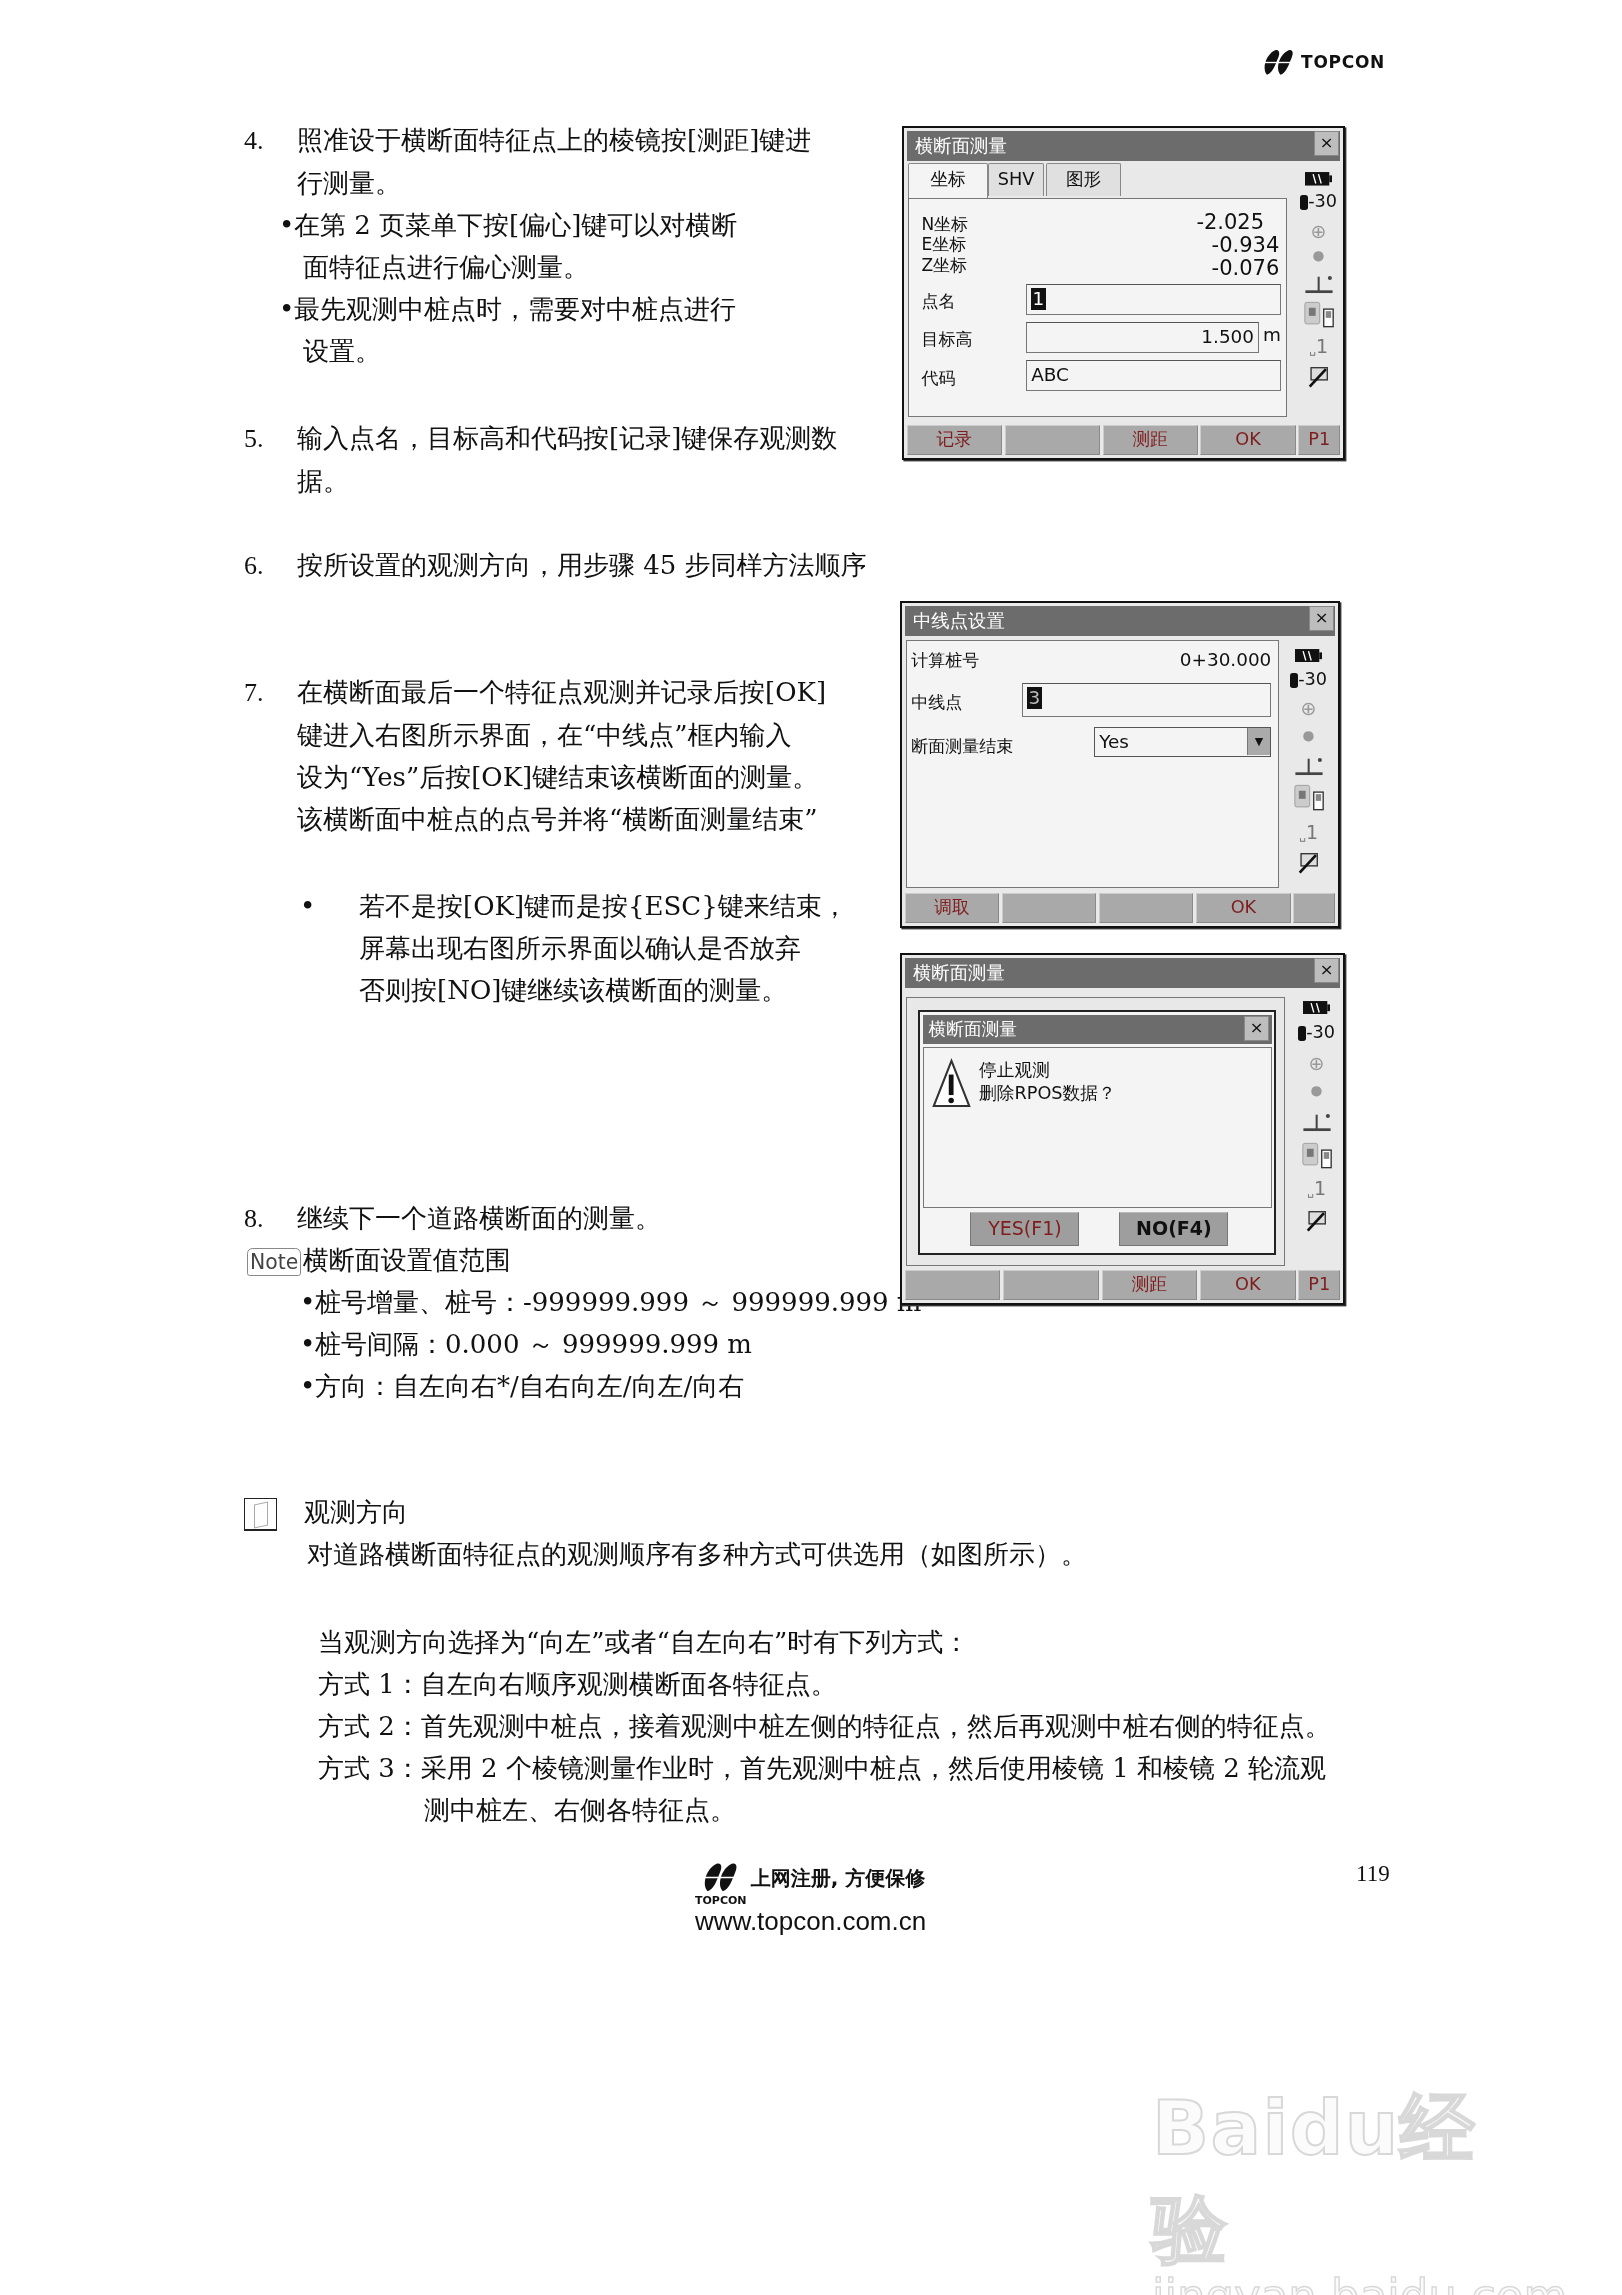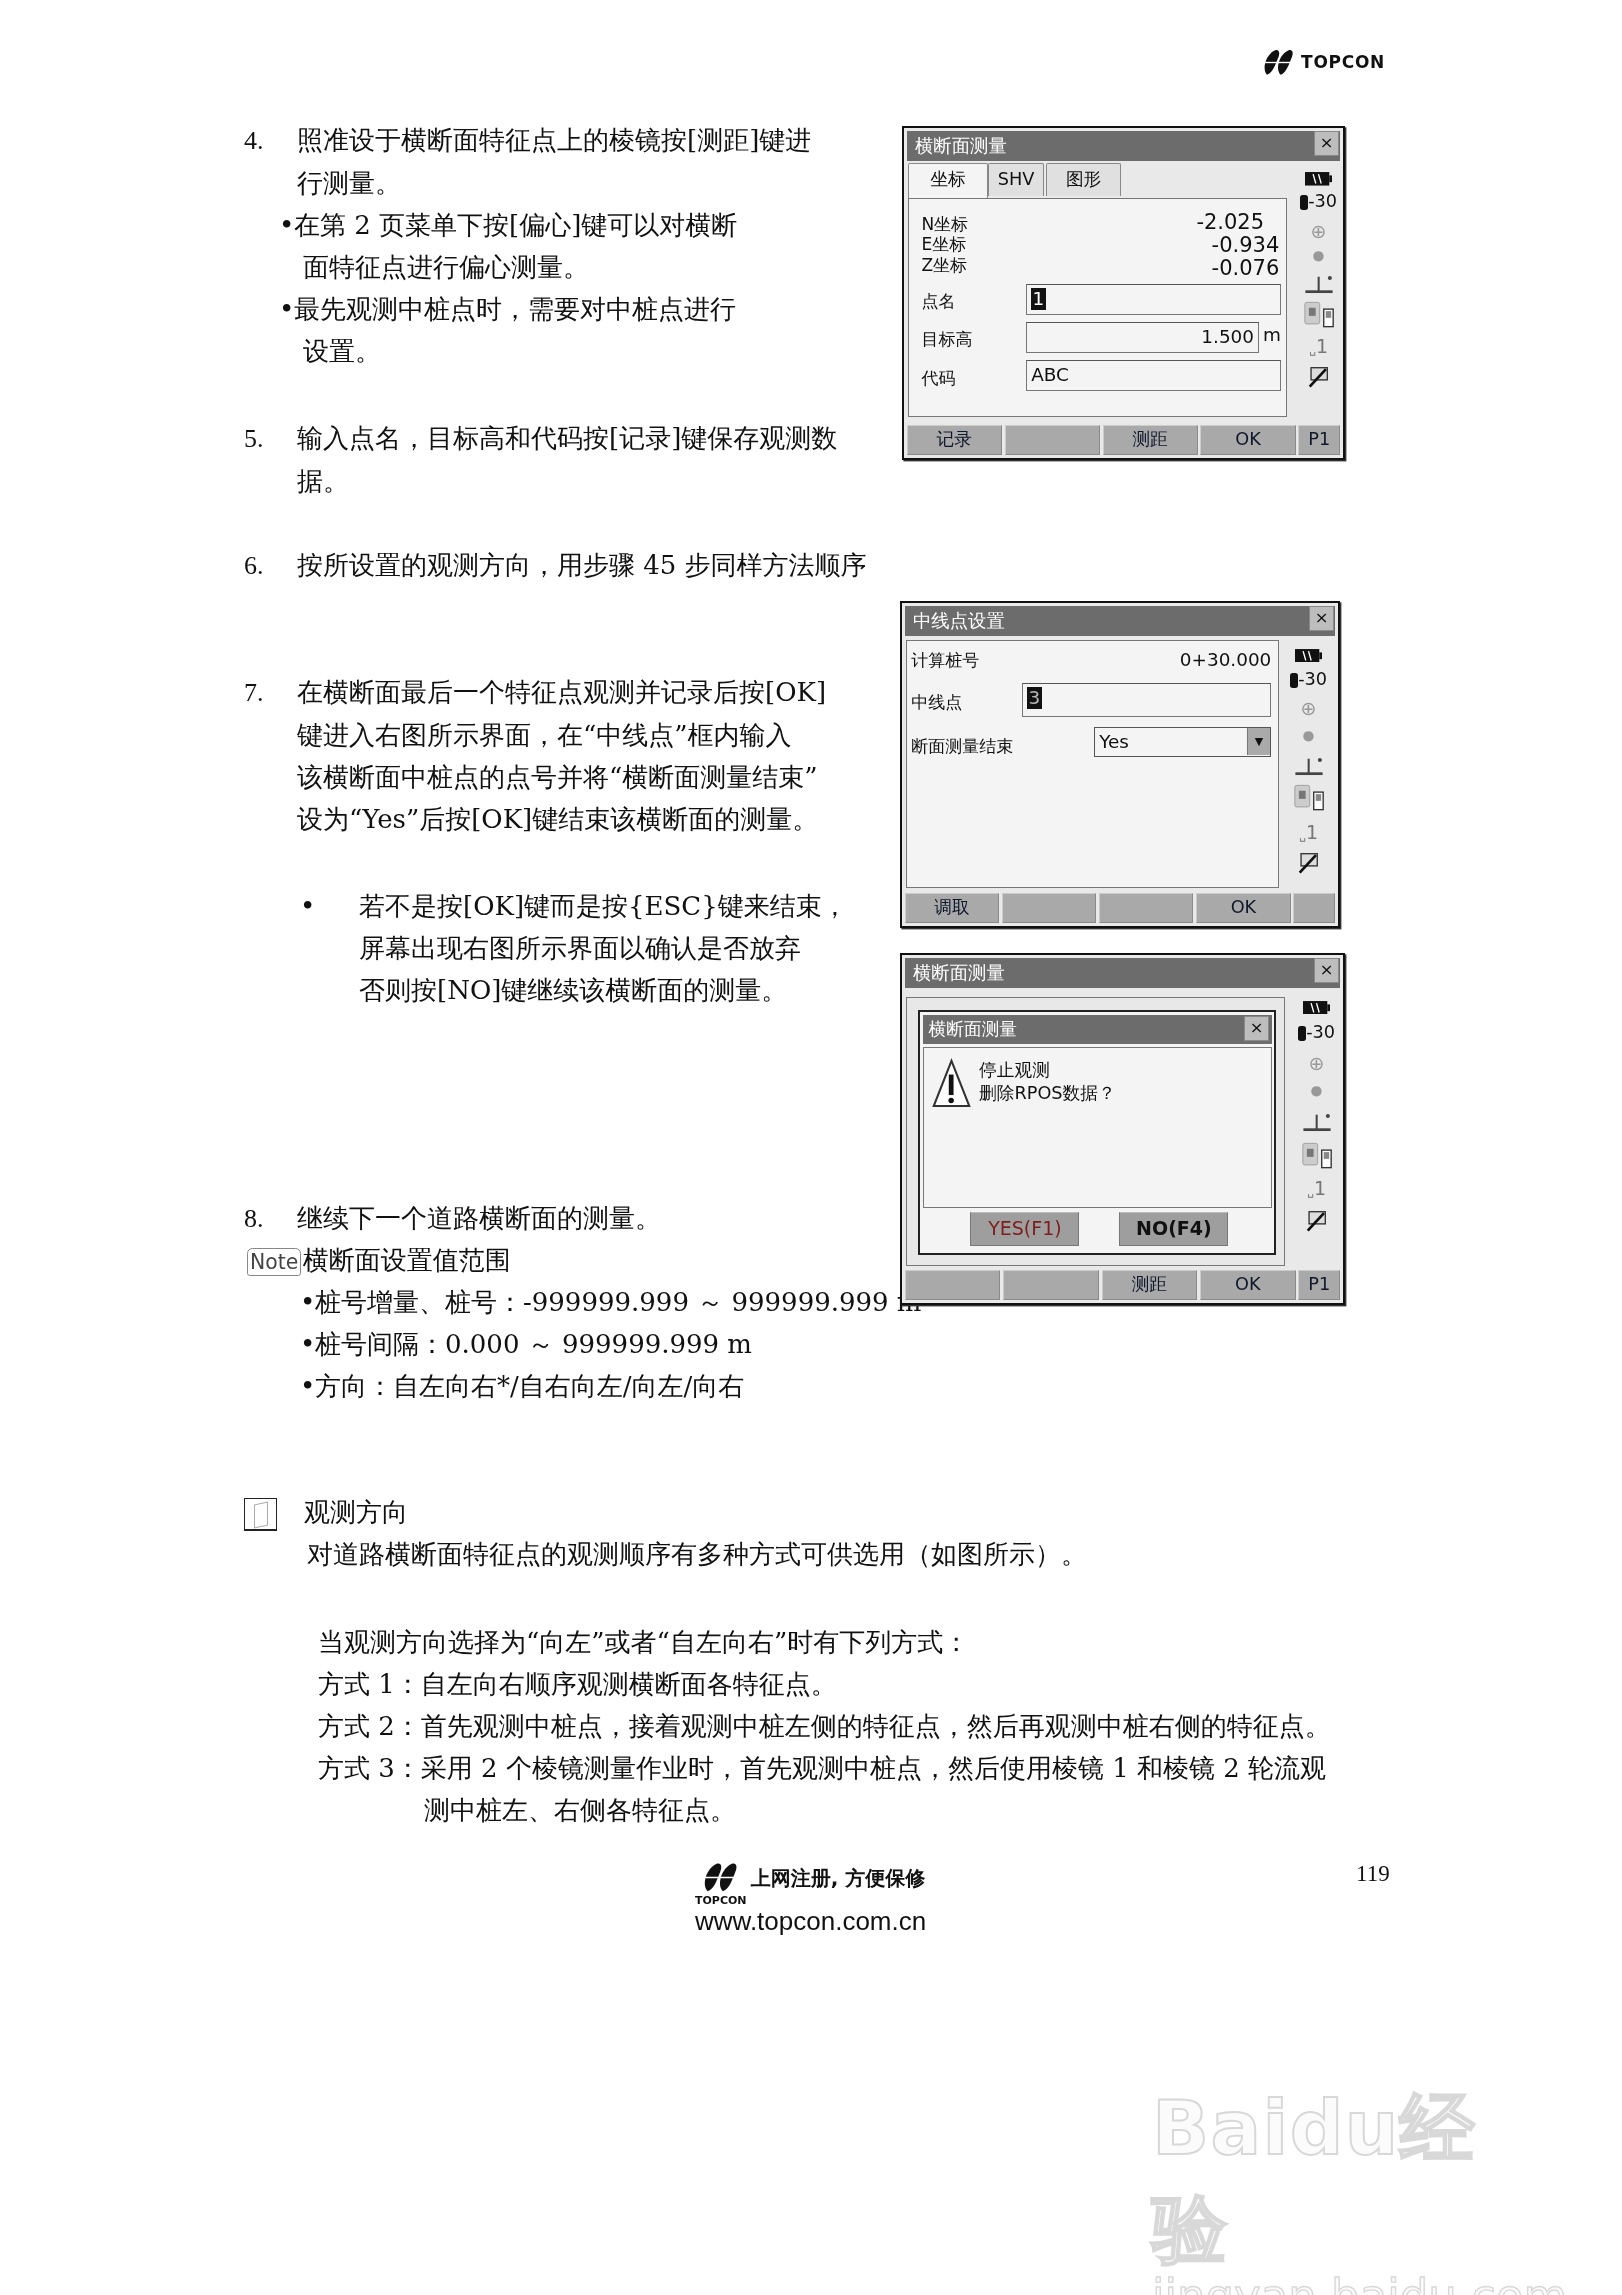--- a/index.html
+++ b/index.html
@@ -18,21 +18,21 @@
   .num { display: inline-block; width: 53px; font-family: "Liberation Serif", serif; }
   .bul { display: inline-block; width: 15px; }
 
   
   .dlg { position: absolute; background: #e9e9e9; border: 2px solid #111; box-shadow: 1.4px 1.4px 0 #333; font-family: "DejaVu Sans", sans-serif; }
   .dlg .title { position: absolute; left: 2.7px; right: 2.7px; top: 2.7px; height: 30px; background: #6c6c6c; color: #fff; font-size: 18.4px; line-height: 30px; padding-left: 8.2px; }
   .dlg .xbtn { position: absolute; right: 4.1px; top: 3.4px; width: 24.5px; height: 24.5px; background: #bdbdbd; border: 1.4px solid #888; color: #111; font-size: 16.4px; line-height: 22px; text-align: center; font-family: "DejaVu Sans", sans-serif; }
   .dlg .content { position: absolute; left: 4.1px; top: 41px; background: #f4f4f4; border: 1.4px solid #777; }
   .dlg .statbar { position: absolute; width: 48px; top: 37px; background: #e9e9e9; }
   .dlg .fkeys { position: absolute; left: 2.7px; right: 2.7px; bottom: 2.7px; height: 30px; display: flex; gap: 2.7px; }
-  .dlg .fkey { flex: 1; background: #a9a9a9; border: 1.4px solid #8a8a8a; border-top-color: #ccc; border-left-color: #ccc; color: #0f172a; font-size: 17.7px; line-height: 26px; text-align: center; }
+  .dlg .fkey { flex: 1; background: #a9a9a9; border: 1.4px solid #8a8a8a; border-top-color: #ccc; border-left-color: #ccc; color: #7f1d1d; font-size: 17.7px; line-height: 26px; text-align: center; }
   .dlg .fkey.p { flex: 0 0 42px; }
 
   .tab { position: absolute; top: 0; height: 33px; border: 1.4px solid #888; border-bottom: none; background: #e0e0e0; font-size: 17.7px; line-height: 31px; text-align: center; border-radius: 2px 2px 0 0; }
   .tab.active { background: #f4f4f4; height: 35px; z-index: 2; }
 
   .lbl { position: absolute; font-size: 17px; color: #111; }
   .val { position: absolute; font-size: 21px; color: #111; text-align: right; }
   .field { position: absolute; background: #f4f4f4; border: 1.4px solid #777; border-top-color: #555; font-size: 18.4px; line-height: 27px; padding-left: 4.1px; }
   .cursor { display: inline-block; background: #111; color: #fff; padding: 0 1.4px; line-height: 22px; }
 
@@ -88,22 +88,22 @@
   <div style="padding-left:53px;">据。</div>
 </div>
 
 <div class="abs txt" style="left:244px; top:544px;">
   <div><span class="num">6.</span><span>按所设置的观测方向，用步骤 45 步同样方法顺序</span></div>
 </div>
 
 <div class="abs txt" style="left:244px; top:671px;">
   <div><span class="num">7.</span><span>在横断面最后一个特征点观测并记录后按[OK]</span></div>
   <div style="padding-left:53px;">键进入右图所示界面，在“中线点”框内输入</div>
+  <div style="padding-left:53px;">设为“Yes”后按[OK]键结束该横断面的测量。</div>
   <div style="padding-left:53px;">该横断面中桩点的点号并将“横断面测量结束”</div>
-  <div style="padding-left:53px;">设为“Yes”后按[OK]键结束该横断面的测量。</div>
 </div>
 <div class="abs txt" style="left:300px; top:885px;">
   <div><span class="bul" style="width:59px;">•</span><span>若不是按[OK]键而是按{ESC}键来结束，</span></div>
   <div style="padding-left:59px;">屏幕出现右图所示界面以确认是否放弃</div>
   <div style="padding-left:59px;">否则按[NO]键继续该横断面的测量。</div>
 </div>
 
 <div class="abs txt" style="left:244px; top:1197px;">
   <div><span class="num">8.</span><span>继续下一个道路横断面的测量。</span></div>
 </div>

